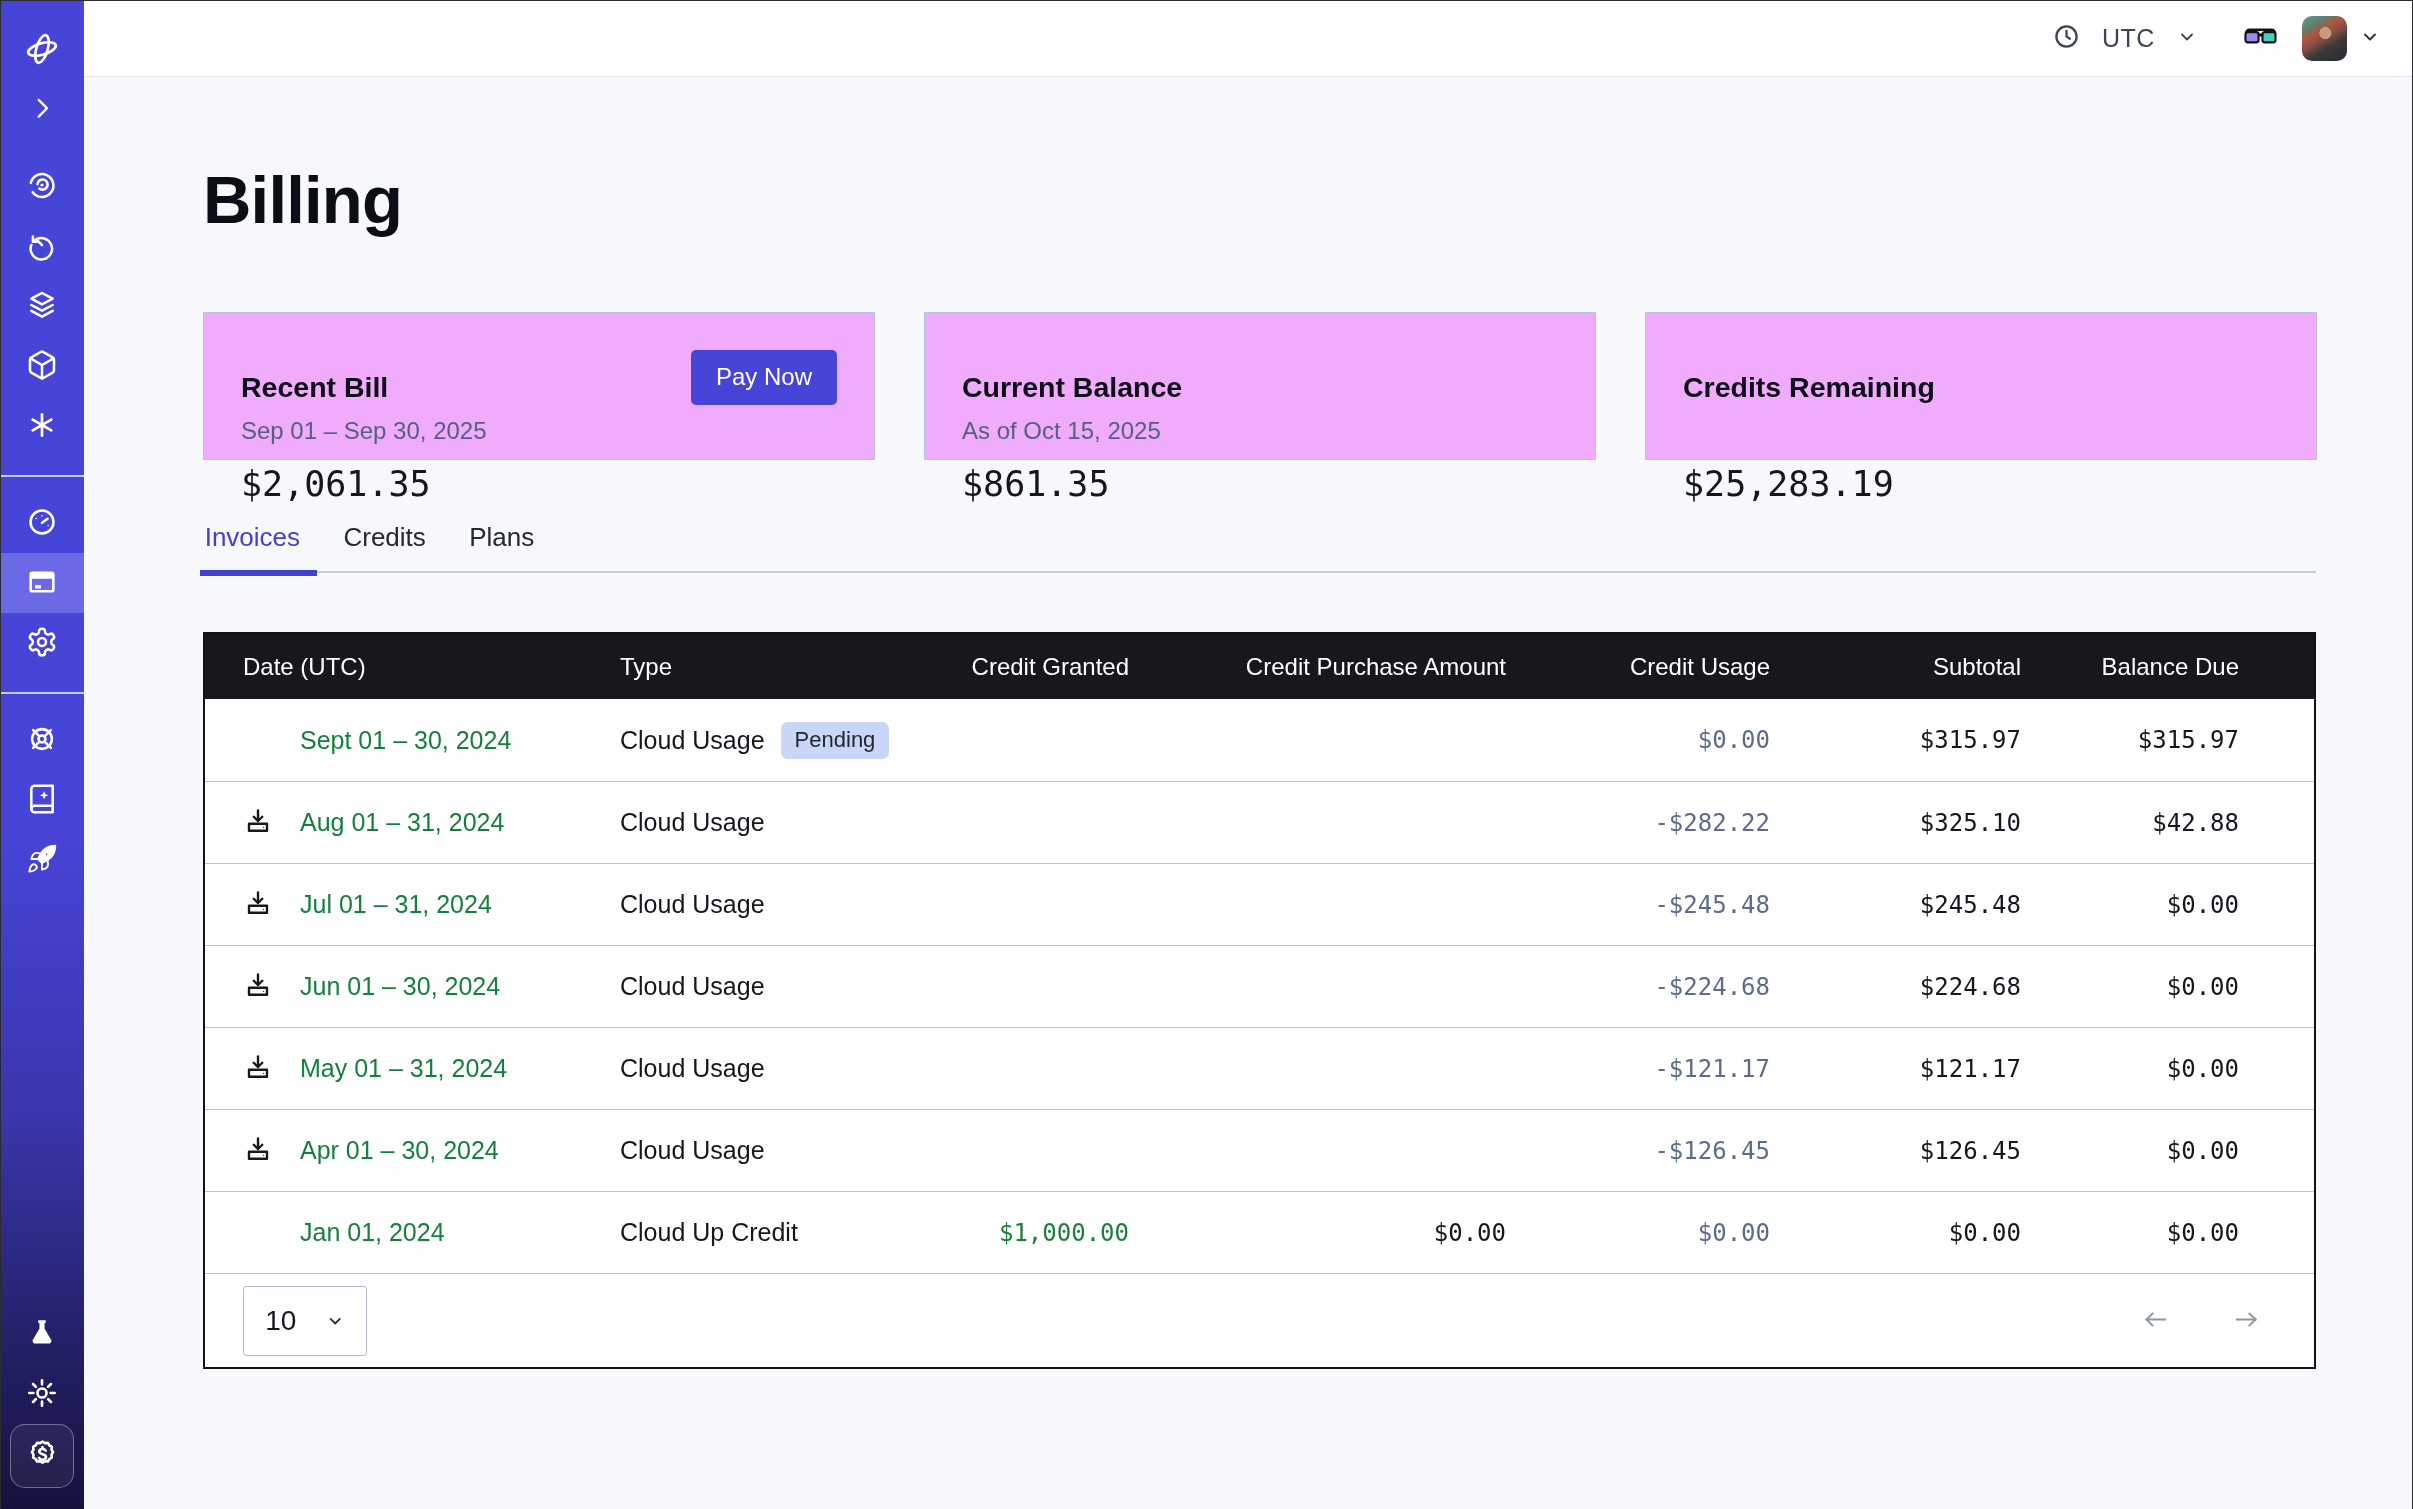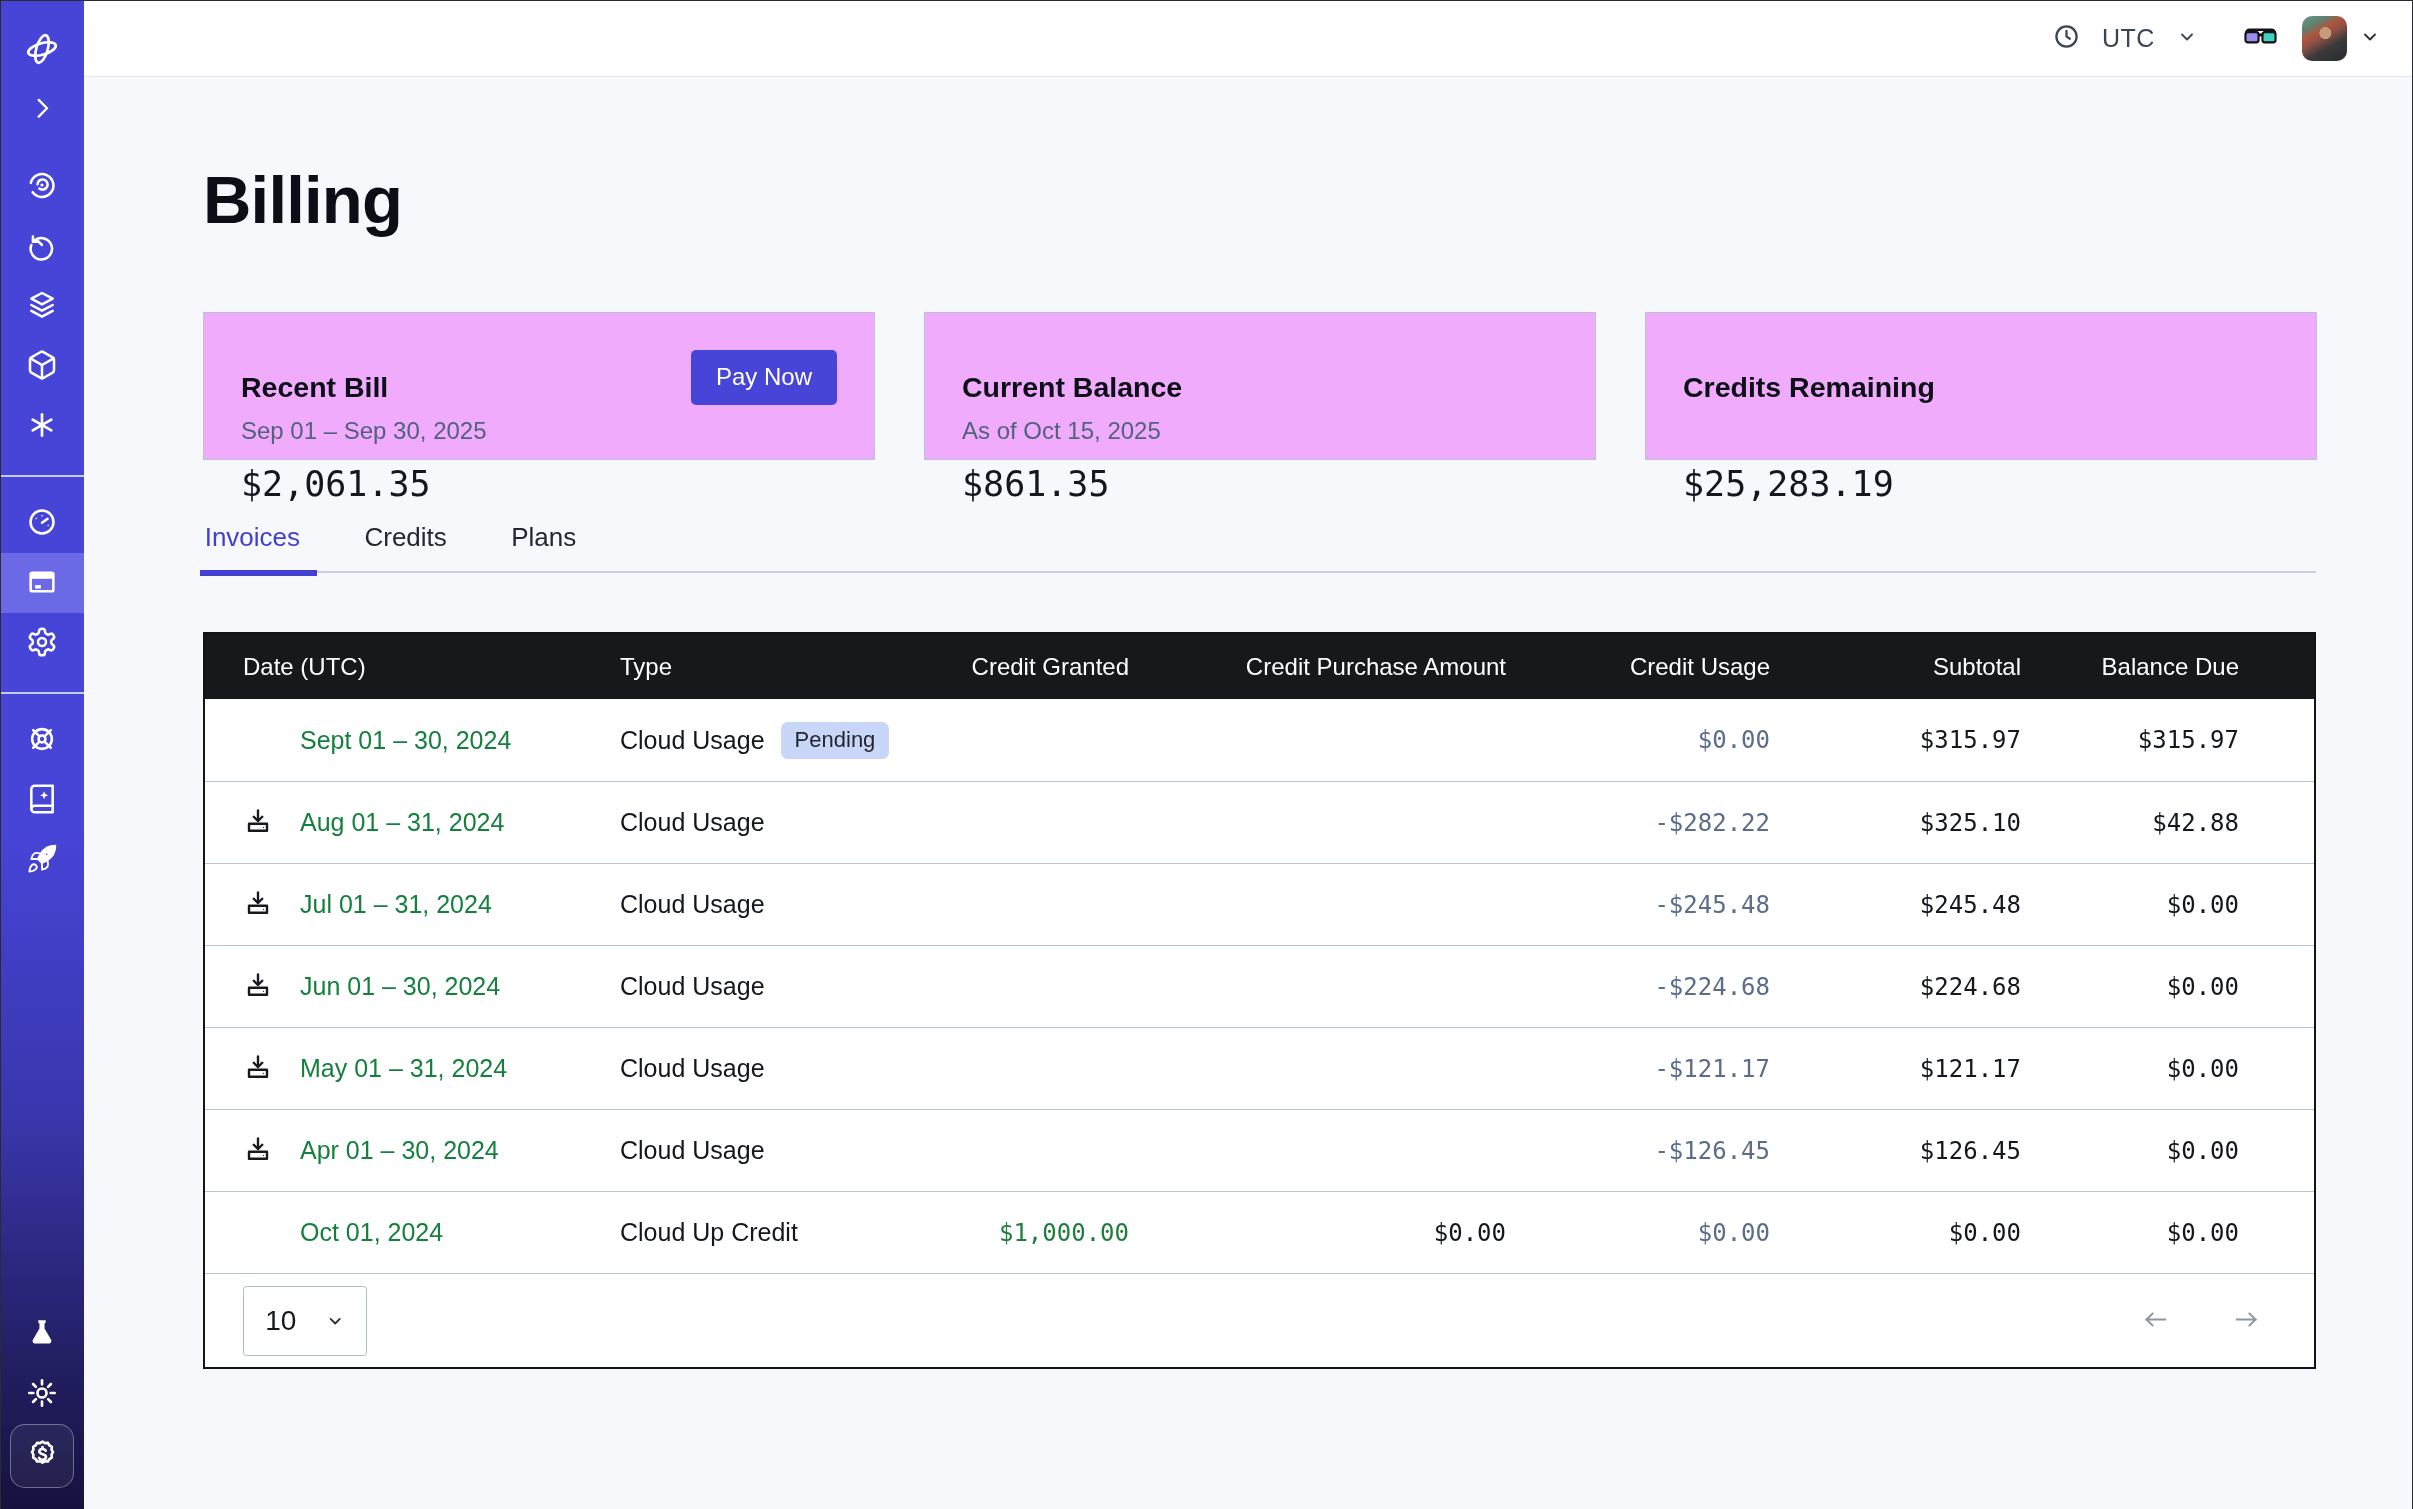--- a/index.html
+++ b/index.html
@@ -60,21 +60,21 @@
   }
   .card-title { font-size:28.5px; font-weight:700; color:#0D1017; }
   .card-subtitle { font-size:24px; color:#53617C; margin-top:13.4px; height:27px; }
   .card-amount { font-family:"DejaVu Sans Mono", monospace; font-size:35px; color:#14171E; margin-top:20px; }
   .pay-btn {
     position:absolute; top:37px; right:37px; background:#4744D8; color:#fff; border:none;
     font-family:"Liberation Sans", sans-serif; font-size:24px; padding:13.4px 25px; border-radius:5px; cursor:pointer;
   }
 
   
-  .tabs { display:flex; gap:61px; margin-top:62px; border-bottom:2.5px solid #C7CFE0;align-items:center; }
+  .tabs { display:flex; gap:40px; margin-top:62px; border-bottom:2.5px solid #C7CFE0;align-items:center; }
   .tab { font-size:26px; color:#23272F; padding:0 1.7px 18.4px 1.7px; cursor:pointer; position:relative; }
   .tab.active { color:#4340D0; }
   .tab.active::after { content:""; position:absolute; left:-3.3px; right:-15px; bottom:-4.2px; height:5.9px; background:#4340D0; }
 
   
   .invoice-table { margin-top:59px; border:2.5px solid #121317; background:#fff; }
   .thead, .trow { display:grid; grid-template-columns:415px 318px 191px 377px 264px 251px 1fr; align-items:center; }
   .thead { background:#17181C; color:#fff; height:65px; font-size:24px; font-weight:500; }
   .trow { height:82px; border-top:1.7px solid #B9C4DC; font-size:25px; }
   .trow:first-of-type { border-top:none; }
@@ -461,21 +461,21 @@
           </div>
           <div class="cell-r money"></div>
           <div class="cell-r money"></div>
           <div class="cell-r money usage">-$126.45</div>
           <div class="cell-r money">$126.45</div>
           <div class="cell-r money c-balance">$0.00</div>
         </div>
         <div class="trow">
           <div class="date-cell">
             <span class="dl-slot"></span>
-            <span class="date-text">Oct 01, 2024</span>
+            <span class="date-text">Jan 01, 2024</span>
           </div>
           <div class="type-cell cell-l">
             <span>Cloud Up Credit</span>
           </div>
           <div class="cell-r money green">$1,000.00</div>
           <div class="cell-r money">$0.00</div>
           <div class="cell-r money usage">$0.00</div>
           <div class="cell-r money">$0.00</div>
           <div class="cell-r money c-balance">$0.00</div>
         </div>

